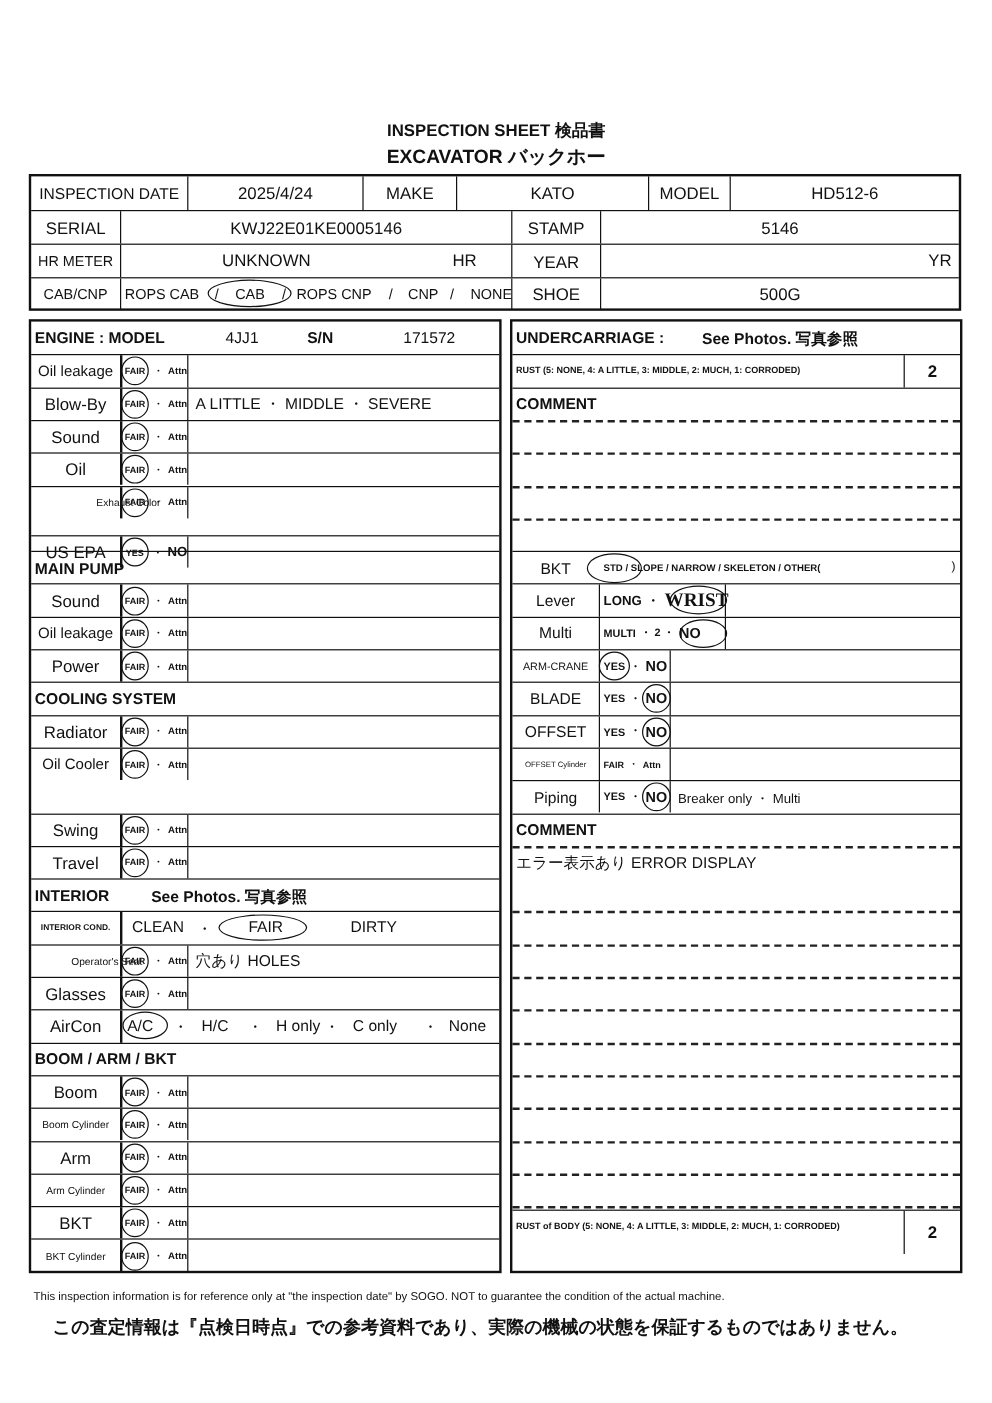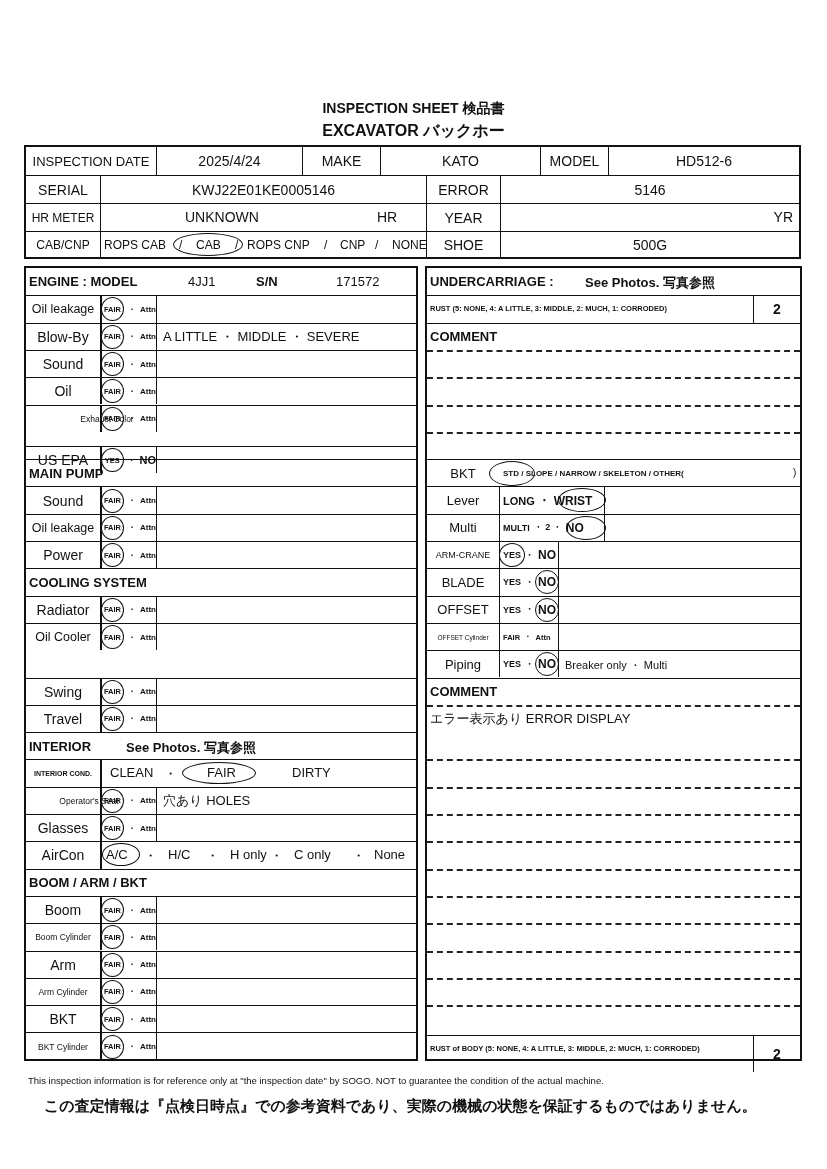--- a/index.html
+++ b/index.html
@@ -37,21 +37,21 @@
     <div class="abs cell bl" style="left:130px;top:0;width:146px;height:28px;">2025/4/24</div>
     <div class="abs cell bl" style="left:276px;top:0;width:78px;height:28px;">MAKE</div>
     <div class="abs cell bl" style="left:354px;top:0;width:160px;height:28px;">KATO</div>
     <div class="abs cell bl" style="left:514px;top:0;width:68px;height:28px;">MODEL</div>
     <div class="abs cell bl" style="left:582px;top:0;width:191px;height:28px;">HD512-6</div>
   </div>
 
   <div class="abs bt" style="left:0;top:28px;width:773px;height:28px;">
     <div class="abs cell" style="left:0;top:0;width:74px;height:27px;">SERIAL</div>
     <div class="abs cell bl" style="left:74px;top:0;width:326px;height:27px;">KWJ22E01KE0005146</div>
-    <div class="abs cell bl" style="left:400px;top:0;width:74px;height:27px;">ERROR</div>
+    <div class="abs cell bl" style="left:400px;top:0;width:74px;height:27px;">STAMP</div>
     <div class="abs cell bl" style="left:474px;top:0;width:299px;height:27px;">5146</div>
   </div>
 
   <div class="abs bt" style="left:0;top:56px;width:773px;height:28px;">
     <div class="abs cell" style="left:0;top:0;width:74px;height:27px;font-size:12px;">HR METER</div>
     <div class="abs cell bl" style="left:74px;top:0;width:326px;height:27px;">
       <span class="abs" style="left:84px;top:5px;">UNKNOWN</span>
       <span class="abs" style="left:276px;top:5px;">HR</span>
     </div>
     <div class="abs cell bl" style="left:400px;top:0;width:74px;height:27px;">YEAR</div>
@@ -344,21 +344,21 @@
       <div class="rlab">BKT</div>
       <div class="abs" style="left: 76px; top: 9px; font-size: 8px; font-weight: bold; white-space: nowrap;">STD / SLOPE / NARROW / SKELETON / OTHER(</div>
       <div class="abs" style="left: 366px; top: 7px; font-size: 10px;">)</div>
       <div class="oval" style="left: 62px; top: 1px; width: 46px; height: 25px;"></div>
     </div>
     <div class="row" style="top: 218.4px; height: 27.3px;">
       <div class="rlab">Lever</div>
       <div class="ropt" style="width: 106px; font-size: 11px;">
         <span>LONG</span>
         <span style="margin: 0px 4px;">・</span>
-        <span style="font-size: 12px;">WRIST</span>
+        <span style="font-size: 16px; font-family: Liberation Serif, serif;">WRIST</span>
         <span class="oval" style="top: 1px; height: 24px; left: 58px; width: 48px;"></span>
       </div>
     </div>
     <div class="row" style="top: 245.7px; height: 27.3px;">
       <div class="rlab">Multi</div>
       <div class="ropt" style="width: 106px; font-size: 9px;">
         <span>MULTI</span>
         <span style="margin: 0px 4px;">・ 2 ・</span>
         <span style="font-size: 12px;">NO</span>
         <span class="oval" style="top: 1px; height: 24px; left: 66px; width: 40px;"></span>
@@ -438,20 +438,20 @@
     </div>
     <div class="row" style="top: 682.5px; height: 27.3px; border-top: 2px dashed rgb(34, 34, 34);">
       <div class="sec" style="font-weight: normal;"></div>
     </div>
     <div class="row" style="top: 709.8px; height: 27.3px; border-top: 2px dashed rgb(34, 34, 34);">
       <div class="sec" style="font-weight: normal;"></div>
     </div>
     <div class="row" style="top: 737.1px; height: 27.3px; border-top: 2px dashed rgb(34, 34, 34);">
       <div class="sec" style="font-weight: normal;"></div>
     </div>
-    <div class="row" style="top: 767px; height: 37px;">
+    <div class="row" style="top: 740px; height: 37px;">
       <div class="abs" style="left: 3px; top: 8px; font-size: 7.5px; font-weight: bold; white-space: nowrap;">RUST of BODY (5: NONE, 4: A LITTLE, 3: MIDDLE, 2: MUCH, 1: CORRODED)</div>
       <div class="abs cell" style="inset: 0px 0px 0px 326px; border-left: 1.5px solid rgb(17, 17, 17); font-weight: bold;">2</div>
     </div>
   </div>
 
 <div class="abs footer1">This inspection information is for reference only at "the inspection date" by SOGO. NOT to guarantee the condition of the actual machine.</div>
 <div class="abs footer2">この査定情報は『点検日時点』での参考資料であり、実際の機械の状態を保証するものではありません。</div>
 
 </body></html>

